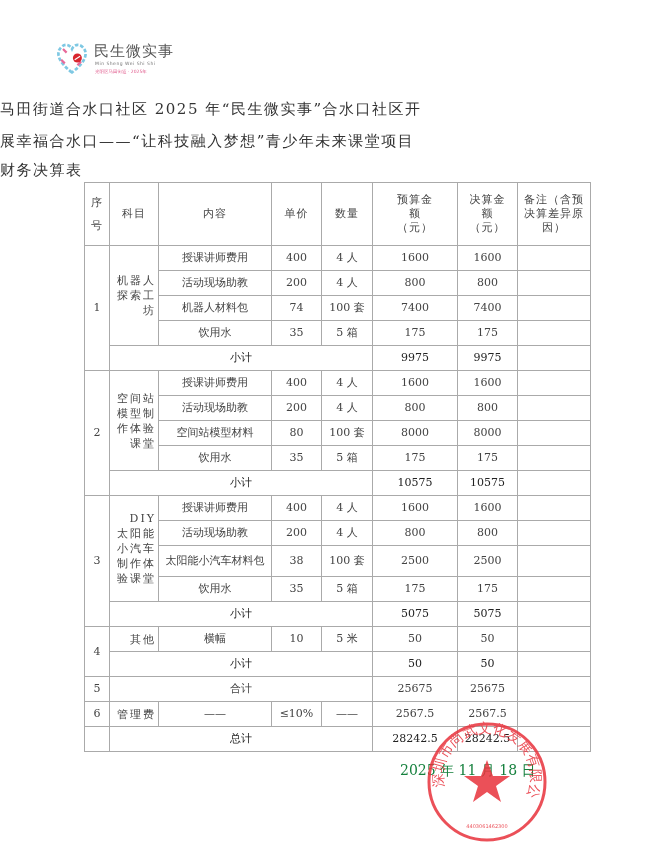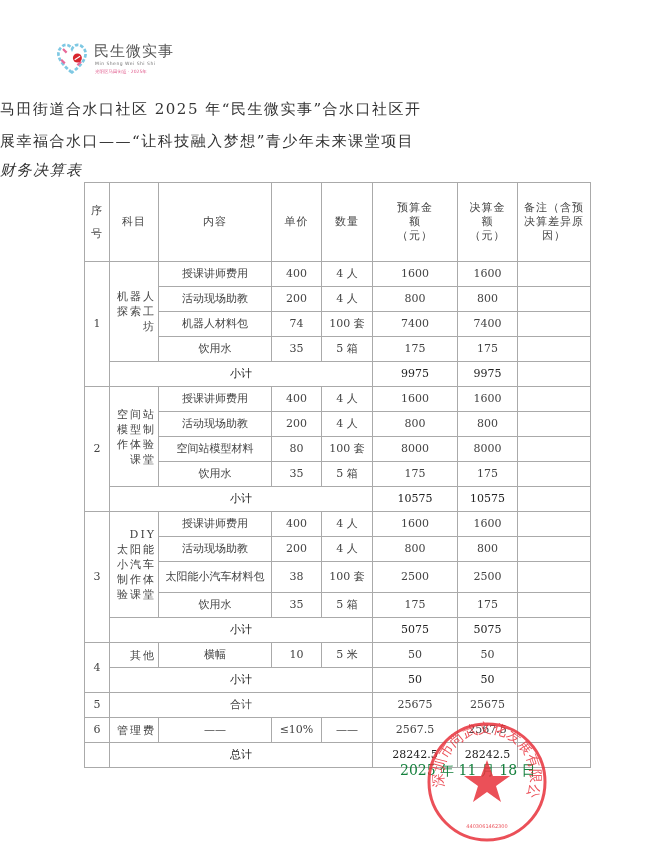--- a/index.html
+++ b/index.html
@@ -8,21 +8,21 @@
   .logo { position:absolute; left:50px; top:36px; width:130px; height:50px; }
   .logo .heart { position:absolute; left:4px; top:4px; width:36px; height:36px; }
   .logo .brand { position:absolute; left:44px; top:6px; font-family:"DejaVu Sans", sans-serif;
                  font-size:15px; color:#555; letter-spacing:1px; }
   .logo .pinyin { position:absolute; left:45px; top:25px; font-family:"DejaVu Sans", sans-serif;
                   font-size:4.5px; color:#777; letter-spacing:0.5px; }
   .logo .sub { position:absolute; left:45px; top:33px; font-family:"DejaVu Sans", sans-serif;
                font-size:4.5px; color:#e05a8c; }
   .title { position:absolute; left:0; width:662px; text-align:left; font-size:15px;
            color:#333; letter-spacing:1.5px; }
-  .t1 { top:100px; } .t2 { top:132px; } .t3 { top:161px;font-style:italic; }
+  .t1 { top:100px; } .t2 { top:132px; } .t3 { top:161px; }
   table { position:absolute; left:84px; top:182px; border-collapse:collapse;
           font-size:11px; color:#444; table-layout:fixed; }
   td, th { border:1px solid #aaa; text-align:center; vertical-align:middle;
            padding:0 2px; font-weight:normal; line-height:14px; }
   th { height:46px; letter-spacing:1px; }
   td { height:24px; }
   .b { font-weight:normal; color:#222; }
   .cat { line-height:15px; letter-spacing:2px;text-align:right; }
   .date { position:absolute; left:400px; top:762px; font-size:14px; color:#15803d; }
   .seal { position:absolute; left:425px; top:720px; width:124px; height:124px; opacity:0.85; }
@@ -59,21 +59,21 @@
   </colgroup>
   <tbody>
       <tr>
     <th style="line-height:23px">序号</th>
     <th>科目</th>
     <th>内容</th>
     <th>单价</th>
     <th>数量</th>
     <th style="padding:0 24px">预算金额（元）</th>
     <th style="padding:0 6px">决算金额（元）</th>
-    <th style="padding:16px 4px">备注（含预决算差异原因）</th>
+    <th style="padding:8px 4px">备注（含预决算差异原因）</th>
   </tr>
 
   <tr>
     <td rowspan="5">1</td>
     <td rowspan="4" class="cat">机器人探索工坊</td>
     <td>授课讲师费用</td>
     <td>400</td>
     <td>4 人</td>
     <td>1600</td>
     <td>1600</td>

